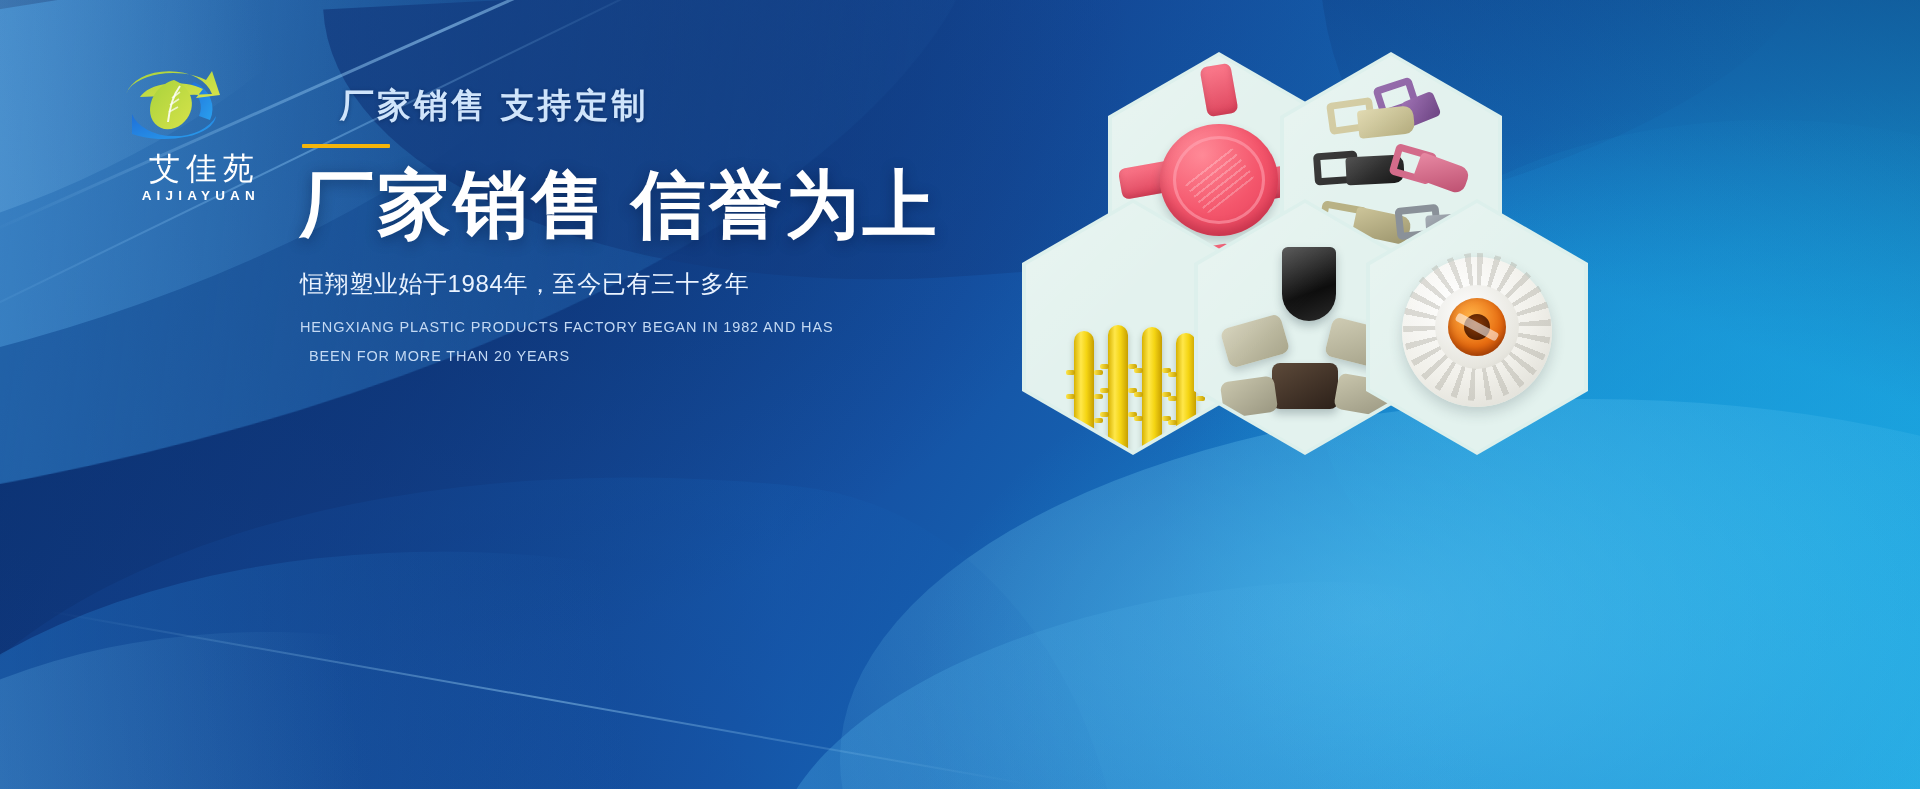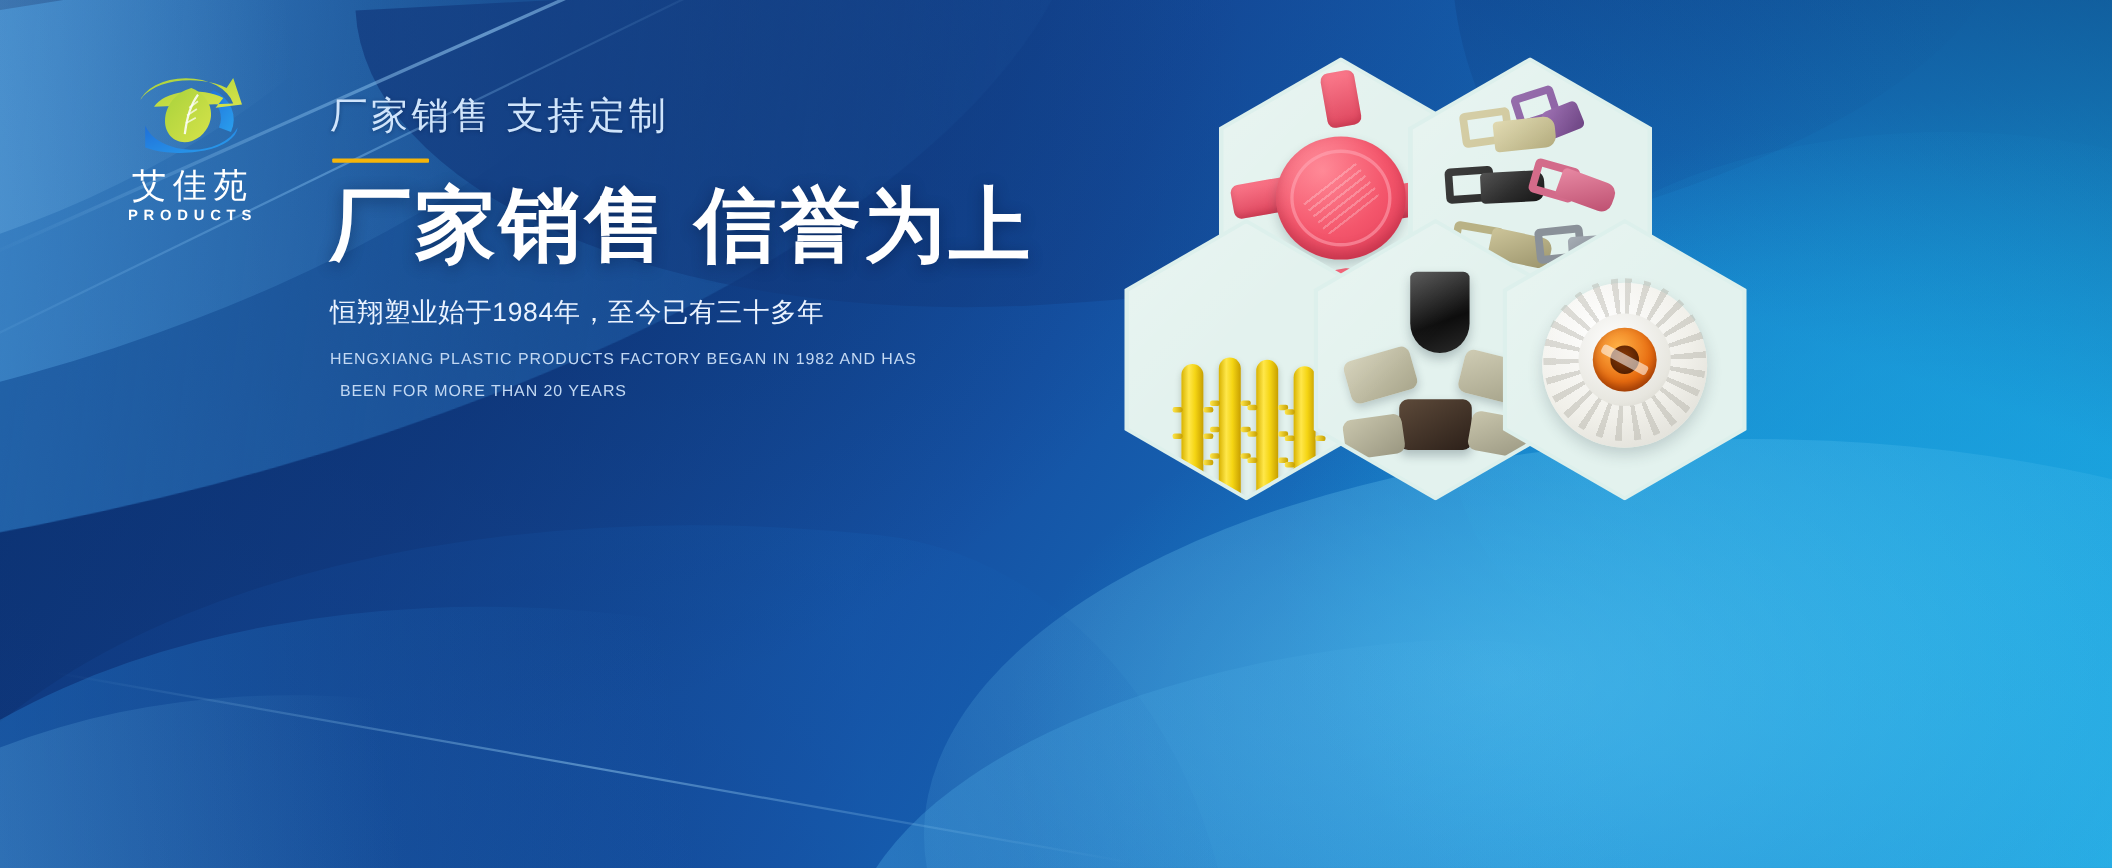--- a/index.html
+++ b/index.html
@@ -54,32 +54,32 @@
     background:linear-gradient(90deg,rgba(160,215,255,0),rgba(160,215,255,.55),rgba(160,215,255,0));
     transform:rotate(-24deg);}
   .streak2{position:absolute;left:-120px;top:150px;width:860px;height:2px;
     background:linear-gradient(90deg,rgba(150,210,255,0),rgba(150,210,255,.38),rgba(150,210,255,0));
     transform:rotate(-26deg);}
   .streak3{position:absolute;left:40px;bottom:90px;width:1000px;height:2px;
     background:linear-gradient(90deg,rgba(170,225,255,0),rgba(170,225,255,.42),rgba(170,225,255,0));
     transform:rotate(10deg);}
 
   
-  .logo{position:absolute;left:85px;top:58px;width:175px;text-align:center;z-index:6;}
+  .logo{position:absolute;left:85px;top:58px;width:175px;text-align:right;z-index:6;}
   .logo-mark{position:relative;width:130px;height:92px;margin:0 auto;}
   .logo-mark svg{width:130px;height:92px;display:block;}
   .logo-cn{margin-top:2px;font-size:31px;letter-spacing:6px;color:#ffffff;
     font-weight:500;line-height:1.12;text-indent:6px;}
   .logo-en{font-size:13.5px;letter-spacing:5.2px;color:#ffffff;font-weight:700;
     margin-top:1px;text-indent:5px;}
 
   
   .copy{position:absolute;left:300px;top:88px;z-index:6;}
-  .kicker{font-size:34px;color:#cfe4fb;letter-spacing:3px;font-weight:400;
-    line-height:1;white-space:nowrap;text-shadow:0 1px 4px rgba(4,22,60,.4);}
+  .kicker{font-size:34px;color:#cfe4fb;letter-spacing:3px;font-weight:700;
+    line-height:1;white-space:nowrap;text-shadow:0 1px 4px rgba(4,22,60,.4);margin-left:40px;}
   .rule{width:88px;height:4px;background:#f5b50a;margin:22px 0 18px 2px;border-radius:1px;}
   .headline{font-size:74px;font-weight:700;color:#ffffff;letter-spacing:3px;
     line-height:1.06;white-space:nowrap;text-shadow:0 3px 14px rgba(3,20,55,.45);}
   .sub-cn{margin-top:24px;font-size:24px;color:#eaf3ff;letter-spacing:.6px;
     font-weight:400;white-space:nowrap;}
   .sub-en{margin-top:13px;font-size:14.5px;color:#c3d9f3;letter-spacing:.85px;
     line-height:2.0;font-weight:400;white-space:nowrap;}
   .sub-en span{display:block;}
   .sub-en span+span{padding-left:9px;}
 
@@ -197,21 +197,21 @@
         <path d="M86 24 a34 30 0 0 1 16 38 l-11 -4 a24 22 0 0 0 -11 -28 z" fill="url(#gBlue)"></path>
 
         <path d="M104 36 a44 29 0 0 0 -86 0 a48 26 0 0 1 80 -14 l6 -9 l8 24 l-24 3 l7 -9 a38 20 0 0 0 -63 8 z" fill="url(#gLeaf)"></path>
 
         <path d="M66 22 c20 8 24 30 8 44 c-16 12 -32 2 -32 -14 c0 -14 10 -26 24 -30 z" fill="url(#gLeaf)"></path>
         <path d="M60 64 c2 -18 6 -28 12 -36" stroke="#ffffff" stroke-width="2" fill="none" opacity=".85"></path>
         <path d="M61 54 l9 -5 M62 47 l9 -6 M64 40 l8 -6" stroke="#ffffff" stroke-width="1.6" fill="none" opacity=".7"></path>
       </svg>
     </div>
     <div class="logo-cn">艾佳苑</div>
-    <div class="logo-en">PRODUCTS</div>
+    <div class="logo-en">AIJIAYUAN</div>
   </div>
 
   <div class="copy">
     <div class="kicker">厂家销售  支持定制</div>
     <div class="rule"></div>
     <div class="headline">厂家销售 信誉为上</div>
     <div class="sub-cn">恒翔塑业始于1984年，至今已有三十多年</div>
     <div class="sub-en">
       <span>HENGXIANG PLASTIC PRODUCTS FACTORY BEGAN IN 1982 AND HAS</span>
       <span>BEEN FOR MORE THAN 20 YEARS</span>

